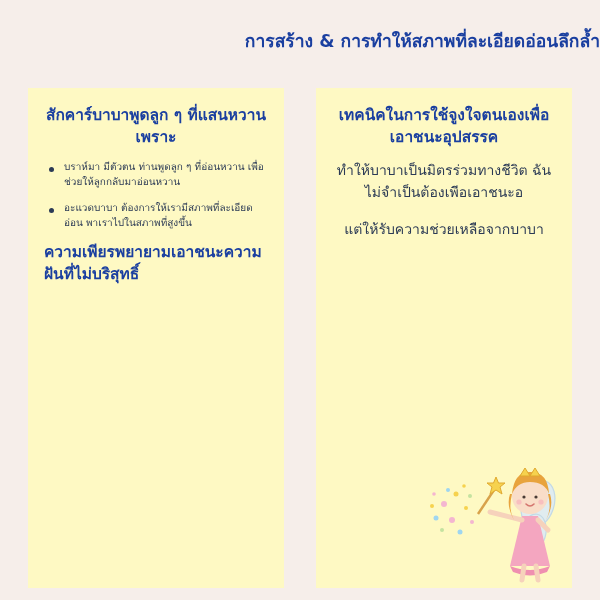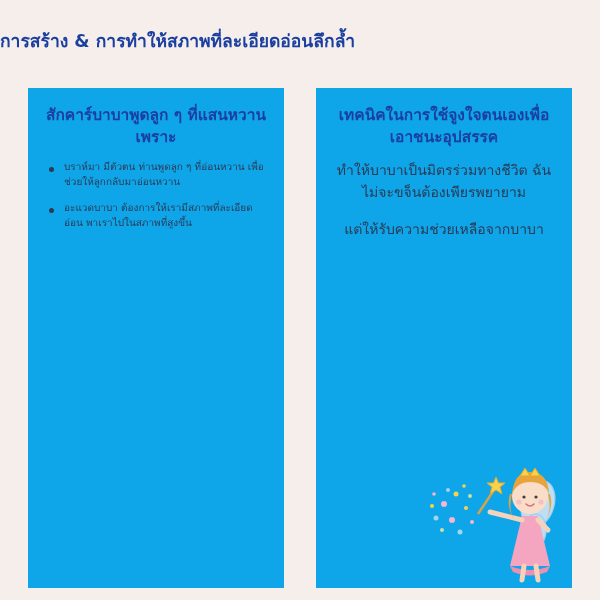--- a/index.html
+++ b/index.html
@@ -18,40 +18,40 @@
     width: 600px;
     height: 600px;
     position: relative;
     box-sizing: border-box;
   }
   .title {
     position: absolute;
     top: 30px;
     left: 0;
     width: 600px;
-    text-align: left;
+    text-align: right;
     color: #1a3fa0;
     font-size: 17.5px;
     font-weight: bold;
     letter-spacing: 0px;
     line-height: 1.3;
   }
   .columns {
     position: absolute;
     top: 88px;
     left: 0;
     width: 600px;
     height: 500px;
     display: flex;
     justify-content: space-between;
     padding: 0 28px;
     box-sizing: border-box;
   }
   .col {
-    background: #0ea5e9;
+    background: #fef9c3;
     width: 256px;
     box-sizing: border-box;
     padding: 14px 16px 10px 16px;
     position: relative;
   }
   .col-left { }
   .col-right { }
 
   .section-head {
     color: #1a3fa0;
@@ -113,25 +113,26 @@
   <div class="title">การสร้าง &amp; การทำให้สภาพที่ละเอียดอ่อนลึกล้ำ</div>
 
   <div class="columns">
 
     <div class="col col-left">
       <div class="section-head center">สักคาร์บาบาพูดลูก ๆ ที่แสนหวาน เพราะ</div>
       <ul class="bullets">
         <li>บราห์มา มีตัวตน ท่านพูดลูก ๆ ที่อ่อนหวาน เพื่อช่วยให้ลูกกลับมาอ่อนหวาน</li>
         <li>อะแวดบาบา ต้องการให้เรามีสภาพที่ละเอียดอ่อน พาเราไปในสภาพที่สูงขึ้น</li>
       </ul>
+      <div class="section-head">ความเพียรพยายามเอาชนะความฝันที่ไม่บริสุทธิ์</div>
     </div>
 
     <div class="col col-right">
       <div class="section-head center">เทคนิคในการใช้จูงใจตนเองเพื่อเอาชนะอุปสรรค</div>
-      <div class="body-text center">ทำให้บาบาเป็นมิตรร่วมทางชีวิต ฉันไม่จะขจ็นต้องเพียรพยายาม</div>
+      <div class="body-text center">ทำให้บาบาเป็นมิตรร่วมทางชีวิต ฉันไม่จำเป็นต้องเพีอเอาชนะอ</div>
       <div class="body-text center">แต่ให้รับความช่วยเหลือจากบาบา</div>
 
       <svg class="fairy" viewBox="0 0 140 150">
 
         <g>
           <circle cx="18" cy="70" r="3" fill="#f4b6d0"></circle>
           <circle cx="30" cy="60" r="2.5" fill="#f6d24e"></circle>
           <circle cx="10" cy="84" r="2.5" fill="#9fd6f0"></circle>
           <circle cx="26" cy="86" r="3" fill="#f4b6d0"></circle>
           <circle cx="40" cy="74" r="2" fill="#f6d24e"></circle>

